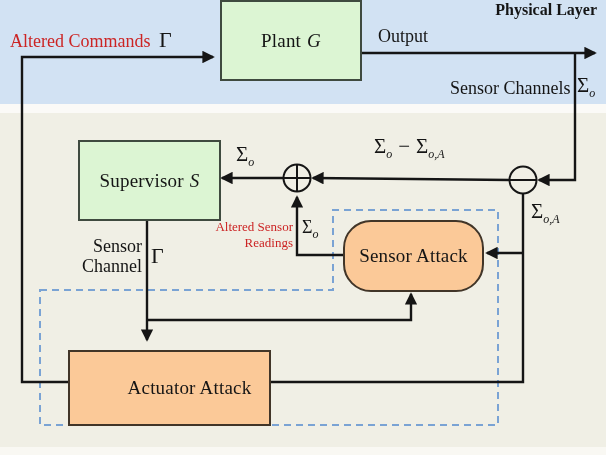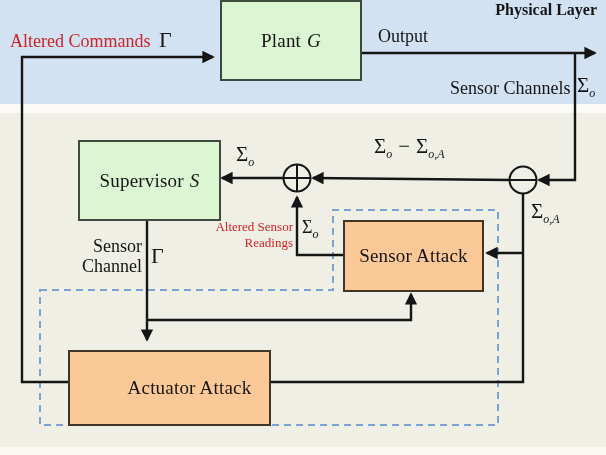--- a/index.html
+++ b/index.html
@@ -81,21 +81,21 @@
   <div class="box green" style="left:220px;top:0;width:138px;height:77px;">
     <span>Plant</span>
     <span class="ivar">G</span>
   </div>
 
   <div class="box green" style="left:78px;top:140px;width:139px;height:77px;">
     <span>Supervisor</span>
     <span class="ivar">S</span>
   </div>
 
-  <div class="box orange" style="left:343px;top:220px;width:137px;height:68px;">
+  <div class="box orange" style="left:343px;top:220px;width:137px;height:68px;border-radius:28px;">
     <span>Sensor Attack</span>
   </div>
 
   <div class="box orange" style="left:68px;top:350px;width:159px;height:72px;padding-left:40px;">
     <span>Actuator Attack</span>
   </div>
 
   <div class="lbl layer-lbl" style="right:9px;top:1px;">Physical Layer</div>
 
   <div class="lbl red" style="left:10px;top:27px;font-size:18px;">

